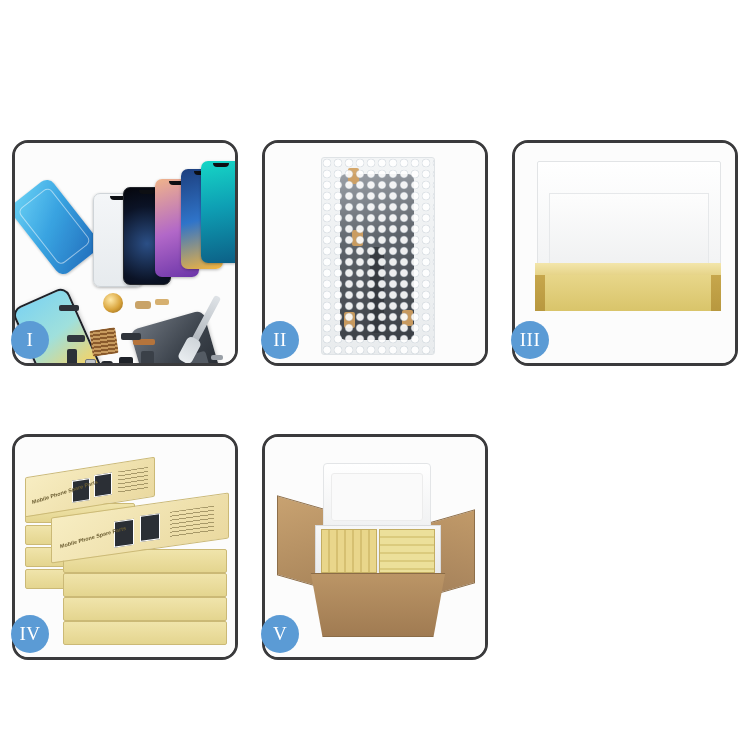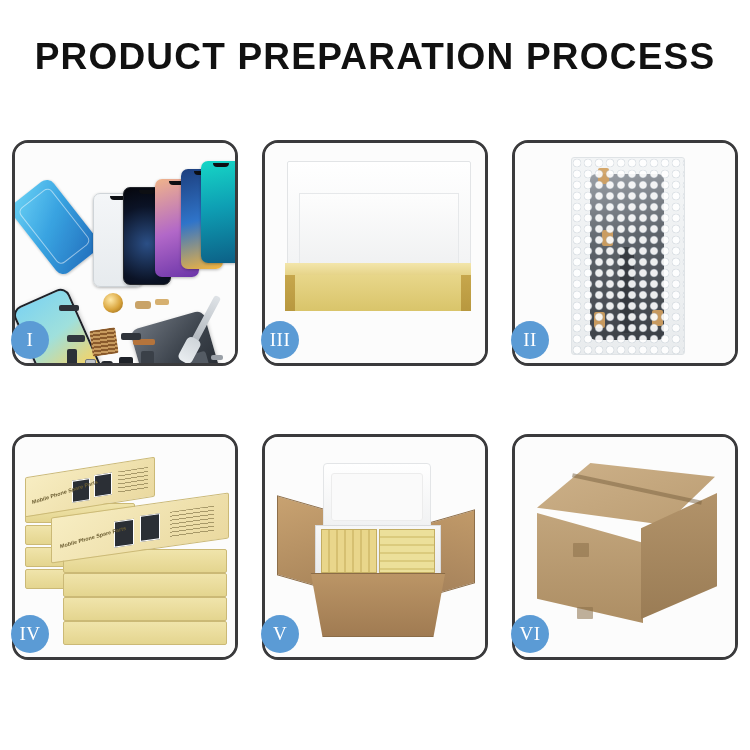--- a/index.html
+++ b/index.html
@@ -366,21 +366,20 @@
   .c-tape {
     position: absolute; background: rgba(139,111,72,.55); border-radius: 1px;
   }
   .c-t1 { left: 58px; top: 106px; width: 16px; height: 14px; }
   .c-t2 { left: 62px; top: 170px; width: 16px; height: 12px; }
 </style>
 </head>
 <body>
 
 <div class="header">
-  <h1 class="page-title">PRODUCT PREPARATION PROCESS</h1>
 </div>
 
 <div class="grid">
 
   <div class="panel">
     <div class="panel-inner">
       <div class="scene">
         <div class="ph ph-film"></div>
         <div class="ph ph-glass ph-notch"></div>
         <div class="ph ph-black ph-notch"></div>
@@ -406,46 +405,46 @@
 
         <div class="driver"></div>
       </div>
     </div>
     <div class="badge">I</div>
   </div>
 
   <div class="panel">
     <div class="panel-inner">
       <div class="scene">
-        <div class="box3-lid"></div>
-        <div class="box3-foam"></div>
-        <div class="box3-items"></div>
-        <div class="box3-base"></div>
-        <div class="box3-front"></div>
-      </div>
-    </div>
-    <div class="badge">III</div>
-  </div>
-
-  <div class="panel">
-    <div class="panel-inner">
-      <div class="scene">
         <div class="bag">
           <div class="screen-in-bag">
             <div class="flex-strip"></div>
           </div>
           <div class="tab-tan tab-a"></div>
           <div class="tab-tan tab-b"></div>
           <div class="tab-tan tab-c"></div>
           <div class="tab-tan tab-d"></div>
           <div class="bubbles"></div>
         </div>
       </div>
     </div>
     <div class="badge">II</div>
+  </div>
+
+  <div class="panel">
+    <div class="panel-inner">
+      <div class="scene">
+        <div class="box3-lid"></div>
+        <div class="box3-foam"></div>
+        <div class="box3-items"></div>
+        <div class="box3-base"></div>
+        <div class="box3-front"></div>
+      </div>
+    </div>
+    <div class="badge">III</div>
   </div>
 
   <div class="panel">
     <div class="panel-inner">
       <div class="scene">
         <div class="stack">
 
           <div class="sbox" style="left:4px; top:118px; width:108px; height:18px;"></div>
           <div class="sbox" style="left:4px; top:96px;  width:108px; height:18px;"></div>
           <div class="sbox" style="left:4px; top:74px;  width:108px; height:18px;"></div>
@@ -484,27 +483,14 @@
         <div class="v-foam-inner"></div>
         <div class="v-tray"></div>
         <div class="v-yellow v-y1"></div>
         <div class="v-yellow v-y2"></div>
         <div class="v-body"></div>
       </div>
     </div>
     <div class="badge">V</div>
   </div>
 
-  <div class="panel">
-    <div class="panel-inner">
-      <div class="scene">
-        <div class="c-top"></div>
-        <div class="c-left"></div>
-        <div class="c-right"></div>
-        <div class="c-seam"></div>
-        <div class="c-tape c-t1"></div>
-        <div class="c-tape c-t2"></div>
-      </div>
-    </div>
-    <div class="badge">VI</div>
-  </div>
 
 </div>
 
 </body></html>

